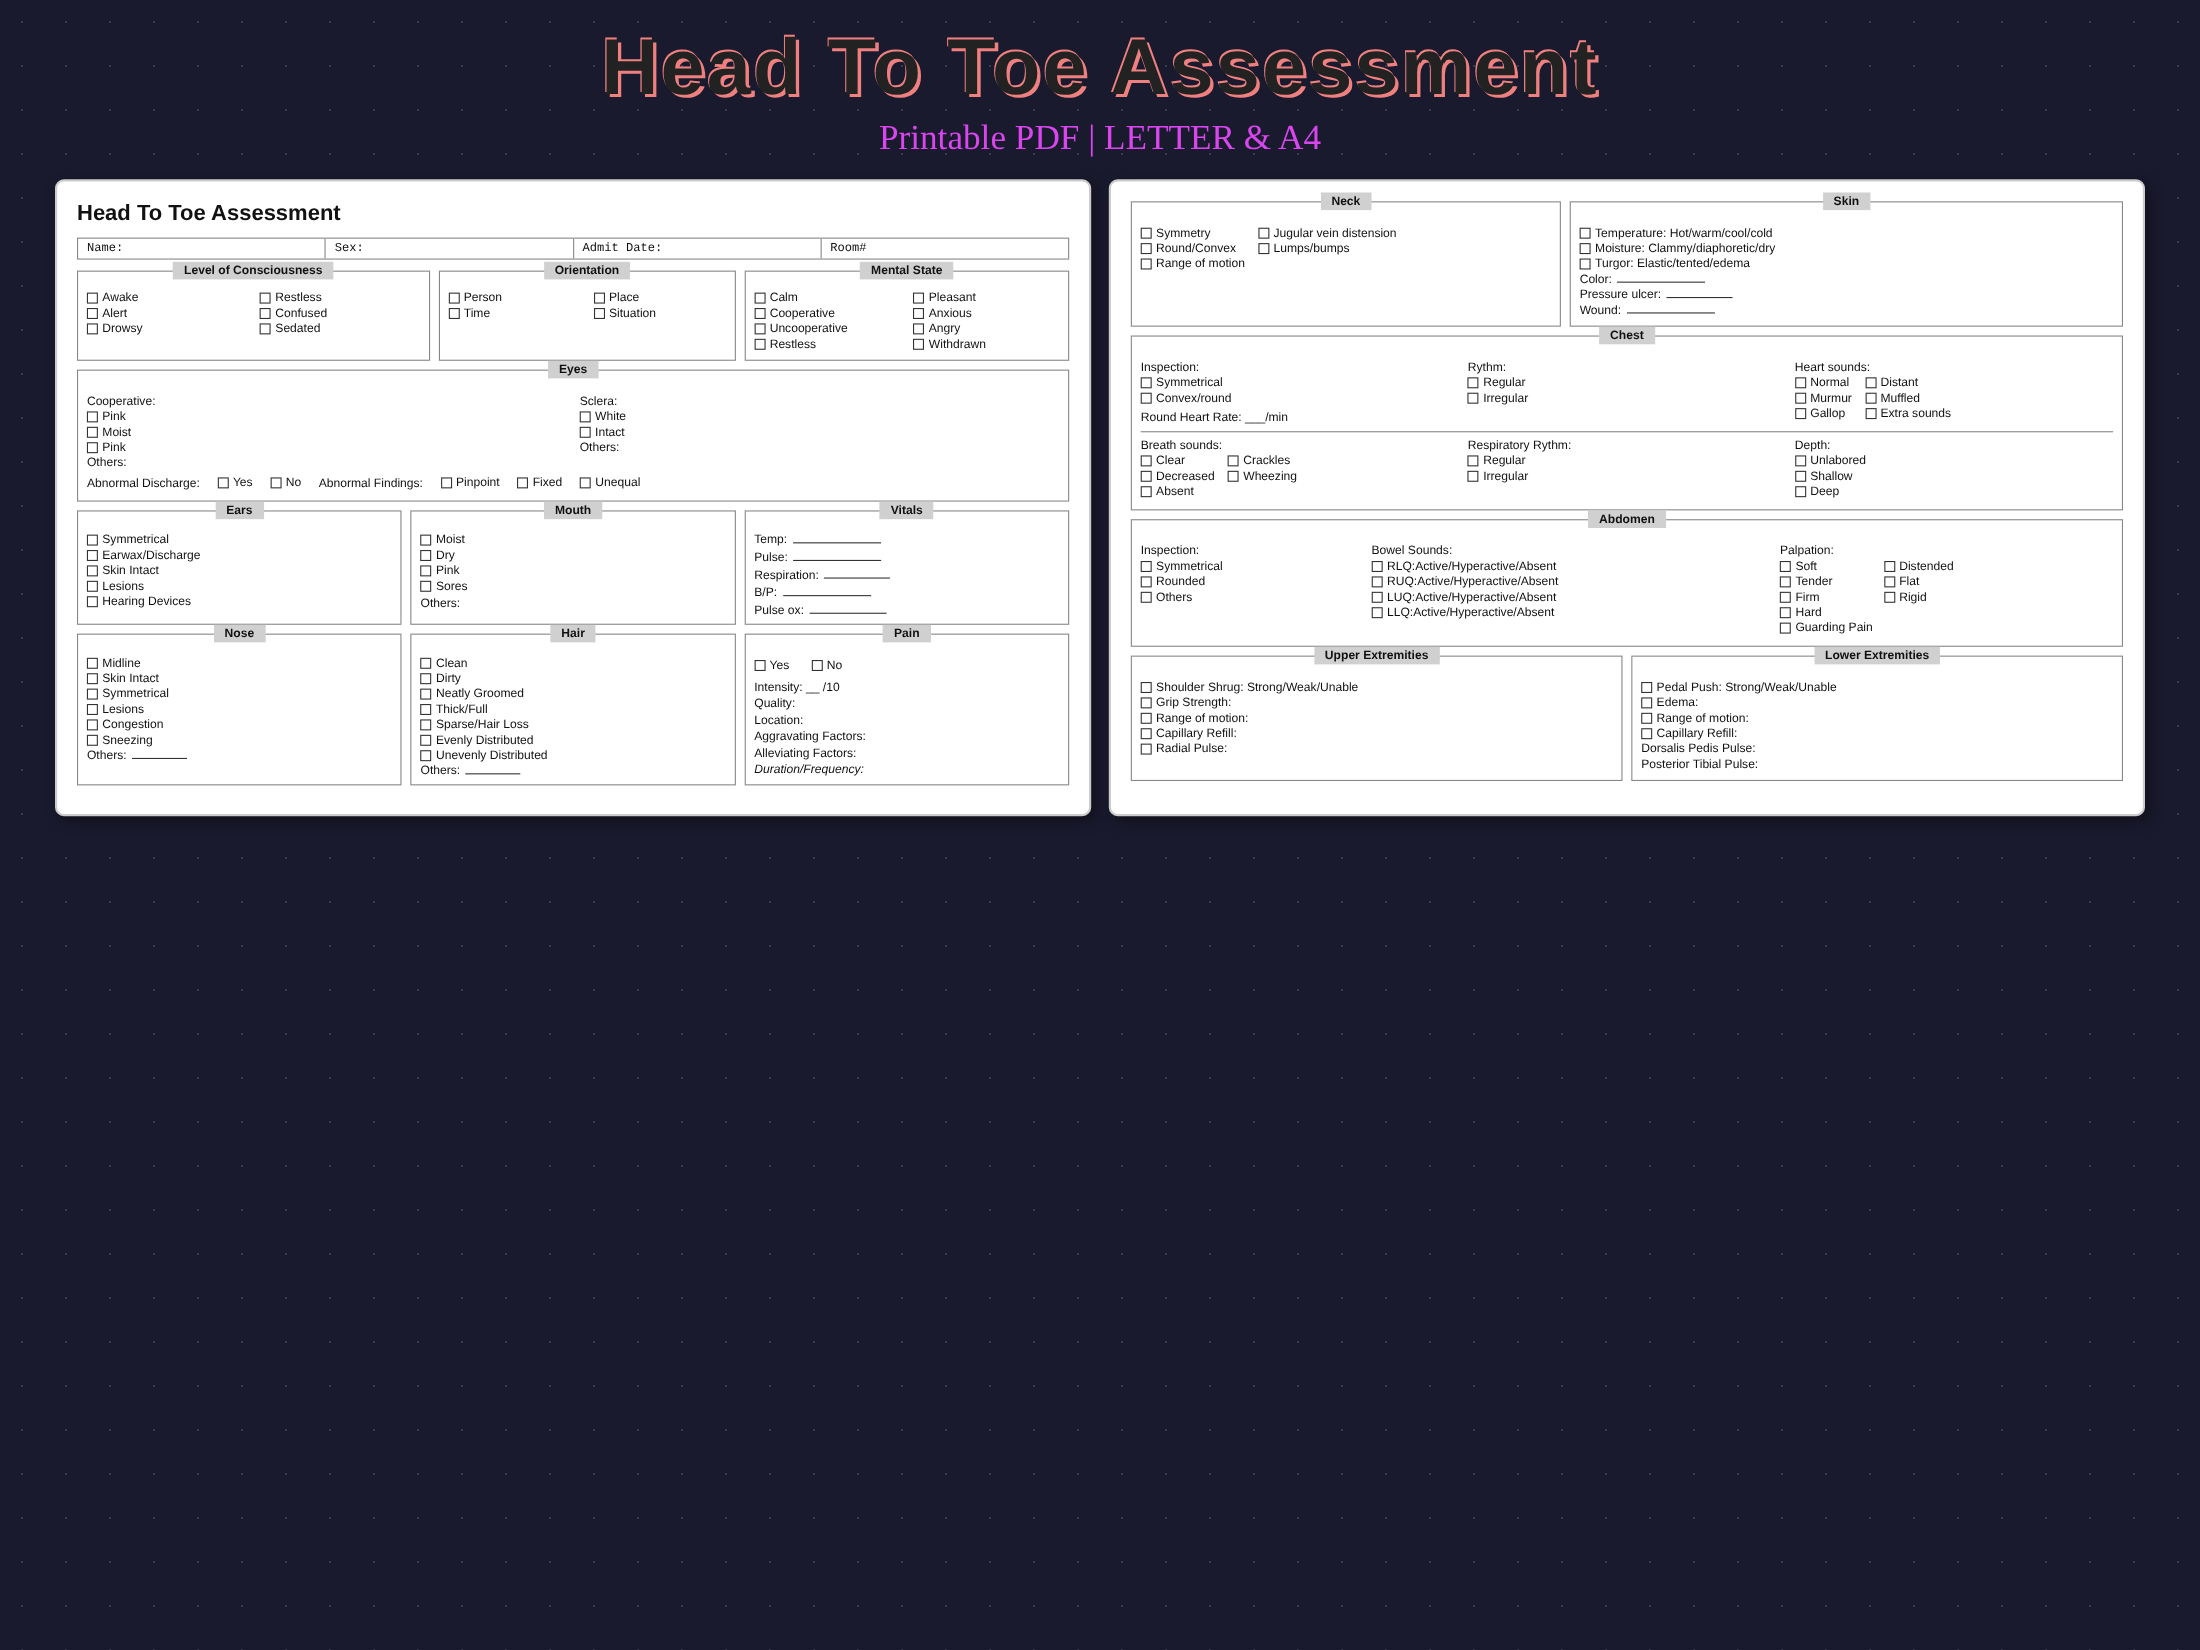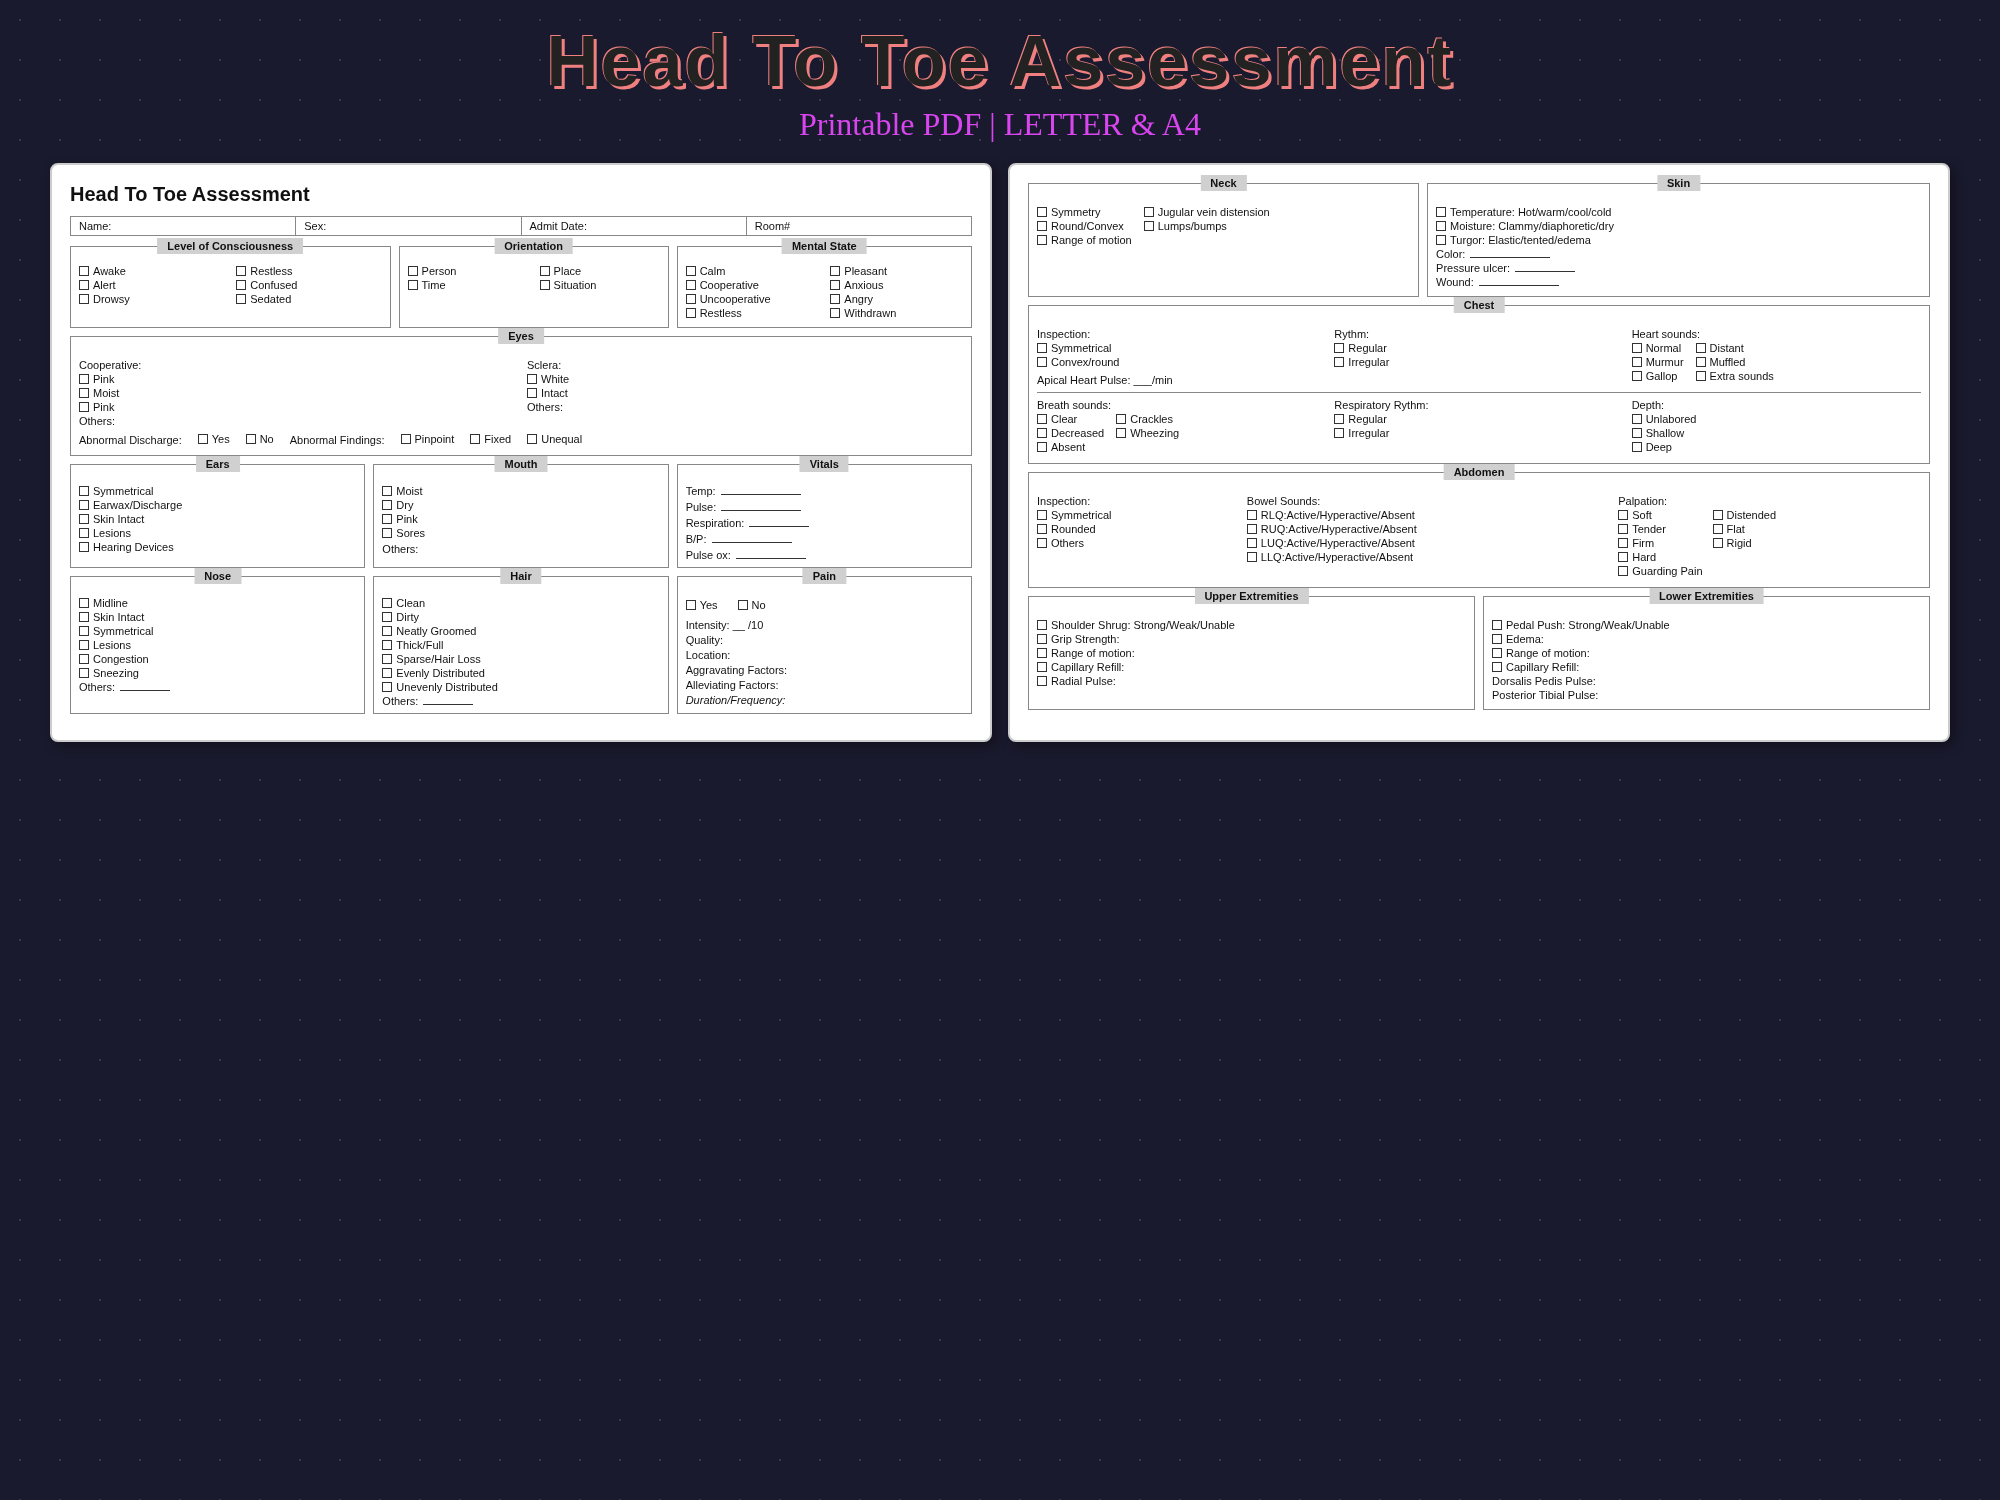--- a/index.html
+++ b/index.html
@@ -58,20 +58,21 @@
       display: flex;
       gap: 0;
       border: 1px solid #888;
       margin-bottom: 10px;
     }
     .patient-info-field {
       flex: 1;
       padding: 3px 8px;
       border-right: 1px solid #888;
       font-size: 11px;
+      font-family: Liberation Mono, monospace;
     }
     .patient-info-field:last-child { border-right: none; }
     .section-label {
       background: #d0d0d0;
       text-align: center;
       font-size: 11px;
       font-weight: bold;
       padding: 2px 10px;
       position: absolute;
       top: -9px;
@@ -440,21 +441,21 @@
     </div>
 
     <div class="chest-box">
       <div class="section-label">Chest</div>
       <div class="chest-inner" style="margin-top:8px;">
 
         <div class="chest-col">
           <div class="subsection-header">Inspection:</div>
           <div class="checkbox-row"><span class="cb-box"></span> Symmetrical</div>
           <div class="checkbox-row"><span class="cb-box"></span> Convex/round</div>
-          <div style="font-size:11px;margin-top:6px;">Apical Heart Pulse: ___/min</div>
+          <div style="font-size:11px;margin-top:6px;">Round Heart Rate: ___/min</div>
         </div>
 
         <div class="chest-col">
           <div class="subsection-header">Rythm:</div>
           <div class="checkbox-row"><span class="cb-box"></span> Regular</div>
           <div class="checkbox-row"><span class="cb-box"></span> Irregular</div>
         </div>
 
         <div class="chest-col">
           <div class="subsection-header">Heart sounds:</div>

